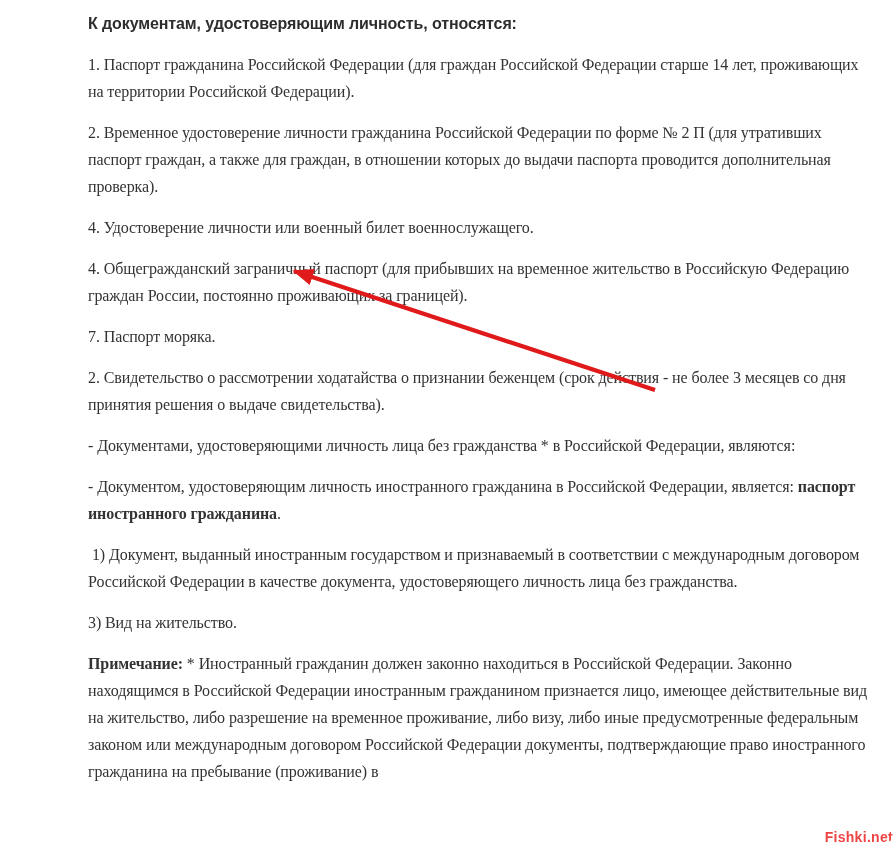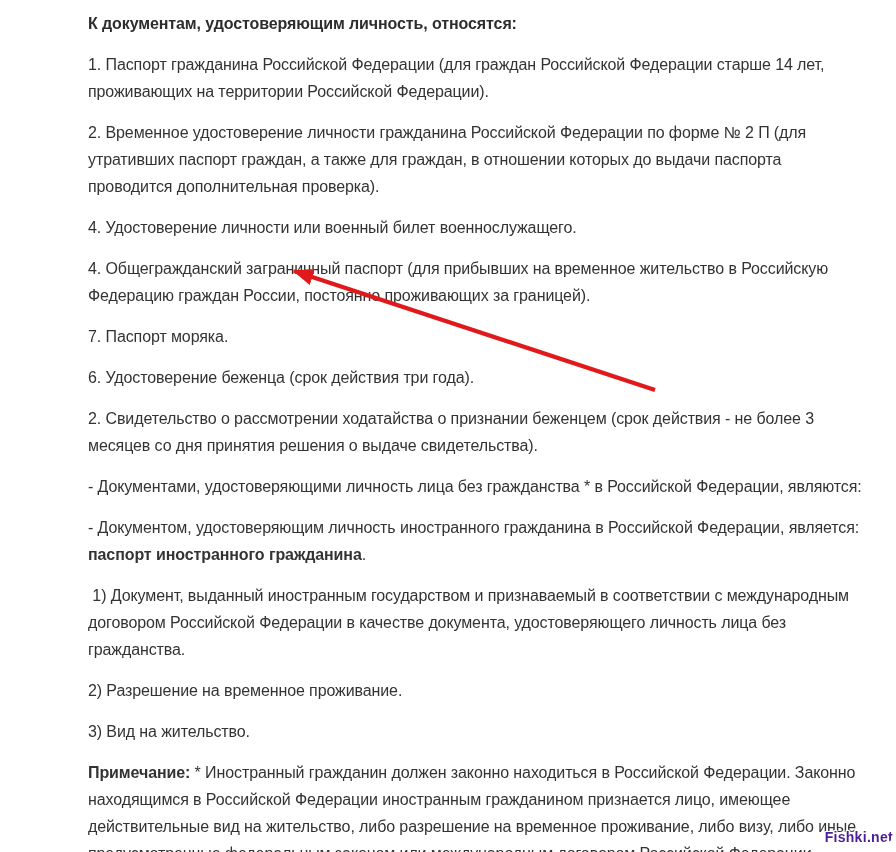--- a/index.html
+++ b/index.html
@@ -28,20 +28,21 @@
   .doc-title {
     font-size: 16px;
     font-weight: 700;
     color: #2d2d2d;
     margin: 0 0 14px 0;
     line-height: 27px;
   }
   .doc p {
     margin: 4px 0 14px 0;
     white-space: pre-wrap;
+    font-family: Liberation Serif, serif;
   }
   .seg-bold { font-weight: 700; }
   .arrow-overlay {
     position: absolute;
     left: 0; top: 0;
     width: 896px; height: 852px;
     pointer-events: none;
   }
   .watermark {
     position: absolute;
@@ -61,35 +62,33 @@
 <div class="page" style="background: rgb(255, 255, 255);">
 
   <div class="doc" style="color: rgb(51, 51, 51);">
     <h1 class="doc-title">К документам, удостоверяющим личность, относятся:</h1>
     <div id="paragraphs">
         <p><span>1. Паспорт гражданина Российской Федерации (для граждан Российской Федерации старше 14 лет, проживающих на территории Российской Федерации).</span></p>
         <p><span>2. Временное удостоверение личности гражданина Российской Федерации по форме № 2 П (для утративших паспорт граждан, а также для граждан, в отношении которых до выдачи паспорта проводится дополнительная проверка).</span></p>
         <p><span>4. Удостоверение личности или военный билет военнослужащего.</span></p>
         <p><span>4. Общегражданский заграничный паспорт (для прибывших на временное жительство в Российскую Федерацию граждан России, постоянно проживающих за границей).</span></p>
         <p><span>7. Паспорт моряка.</span></p>
-        <p><span>6. Удостоверение беженца (срок действия три года).</span></p>
         <p><span>2. Свидетельство о рассмотрении ходатайства о признании беженцем (срок действия - не более 3 месяцев со дня принятия решения о выдаче свидетельства).</span></p>
         <p><span>- Документами, удостоверяющими личность лица без гражданства * в Российской Федерации, являются:</span></p>
         <p><span>- Документом, удостоверяющим личность иностранного гражданина в Российской Федерации, является: </span><span class="seg-bold">паспорт иностранного гражданина</span><span>.</span></p>
         <p><span> 1) Документ, выданный иностранным государством и признаваемый в соответствии с международным договором Российской Федерации в качестве документа, удостоверяющего личность лица без гражданства.</span></p>
-        <p><span>2) Разрешение на временное проживание.</span></p>
         <p><span>3) Вид на жительство.</span></p>
         <p><span class="seg-bold">Примечание:</span><span> * Иностранный гражданин должен законно находиться в Российской Федерации. Законно находящимся в Российской Федерации иностранным гражданином признается лицо, имеющее действительные вид на жительство, либо разрешение на временное проживание, либо визу, либо иные предусмотренные федеральным законом или международным договором Российской Федерации документы, подтверждающие право иностранного гражданина на пребывание (проживание) в</span></p>
       </div>
   </div>
 
   <svg class="arrow-overlay" width="896" height="852" viewBox="0 0 896 852" xmlns="http://www.w3.org/2000/svg">
     <defs>
       <marker id="arrow-head" markerWidth="5.2" markerHeight="4.4" refX="4.6" refY="2" orient="auto">
         <path id="arrow-head-path" d="M0,0 L5,2 L0,4 z" fill="#e01a1a"></path>
       </marker>
     </defs>
     <line id="arrow-line" x1="655" y1="390" x2="294" y2="271" stroke="#e01a1a" stroke-width="4.2" marker-end="url(#arrow-head)"></line>
   </svg>
 
-  <div class="watermark" style="color: #4c1d95; padding-left: 19px;">Fishki.net</div>
+  <div class="watermark" style="color: #ef4444; padding-left: 19px;">Fishki.net</div>
 
 </div>
 
 </body></html>

